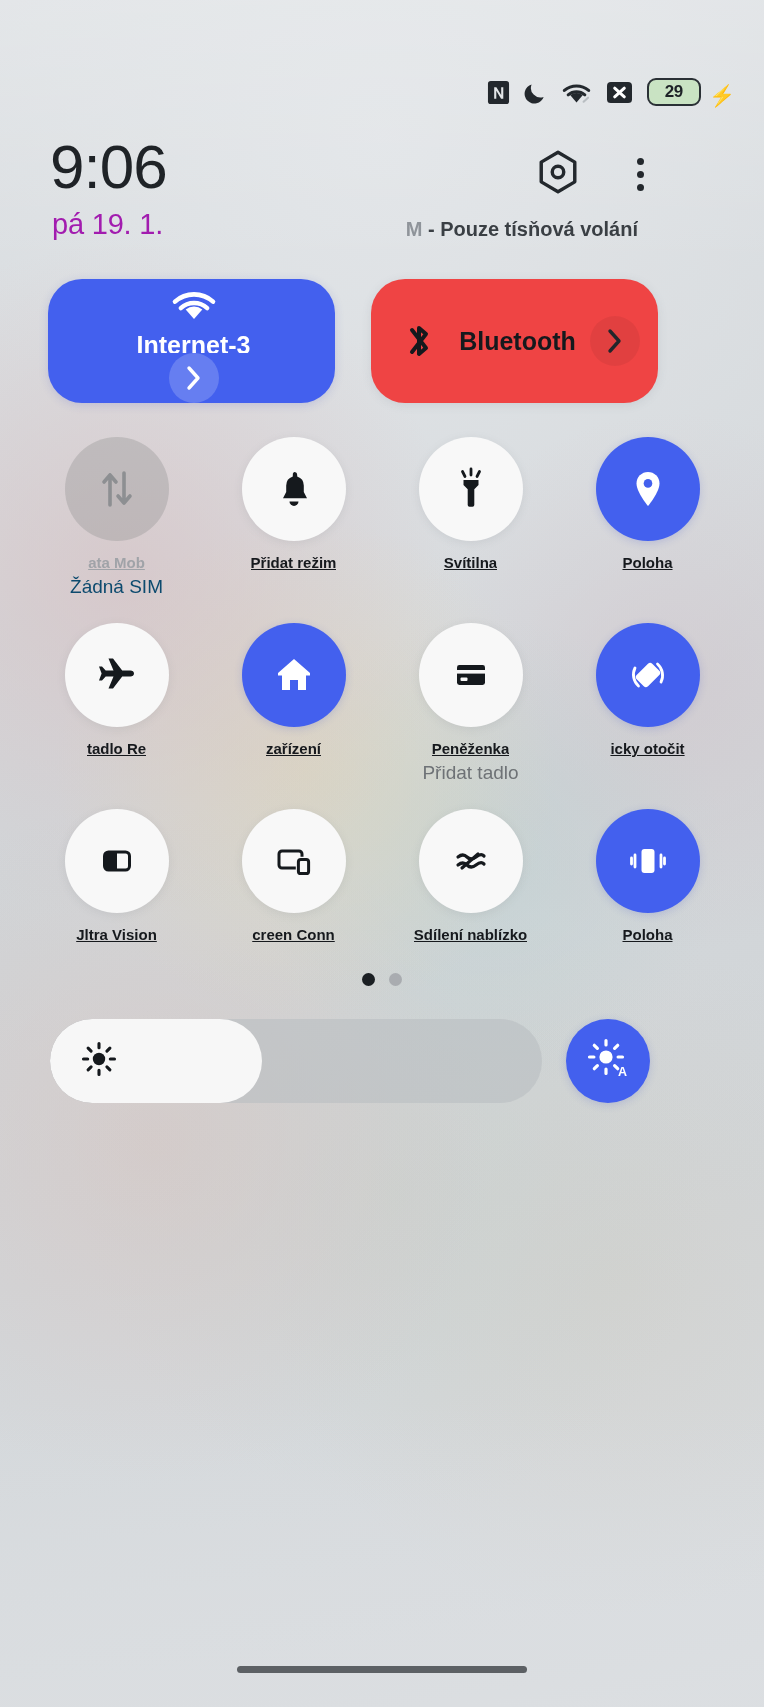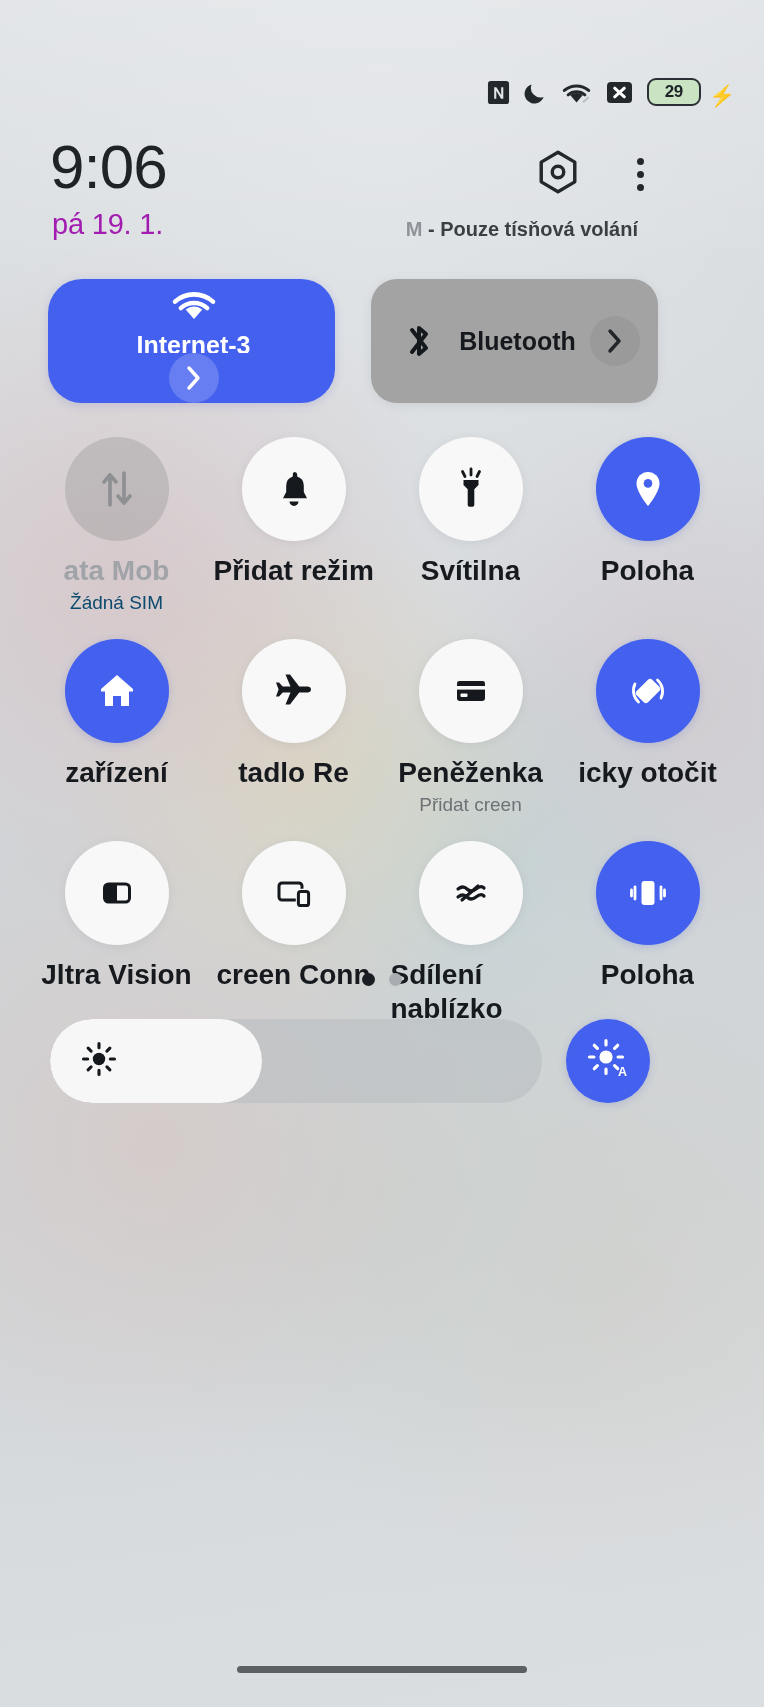--- a/index.html
+++ b/index.html
@@ -121,23 +121,22 @@
     display:flex; align-items:center;
     padding:0 18px 0 22px;
     cursor:pointer;
   }
   .big-tile.on {
     background:#4360ee;
     box-shadow:0 2px 10px rgba(60,80,200,0.18);
     flex-direction:column;
   }
   .big-tile.off {
-    background:#a3a3a3;
+    background:#ef4444;
     box-shadow:0 2px 10px rgba(120,125,135,0.16);
-    border-radius:26px;
   }
   .bt-icon { width:52px; flex:0 0 52px; display:flex; align-items:center; justify-content:center; }
   .bt-label {
     flex:1 1 auto;
     font-size:25px; font-weight:700;
     text-align:center;
     white-space:nowrap; overflow:hidden;
     padding:0 4px;
   }
   .big-tile.on .bt-label { color:#ffffff; }
@@ -165,24 +164,24 @@
   .tg-circle {
     width:104px; height:104px; border-radius:50%;
     display:flex; align-items:center; justify-content:center;
     margin-bottom:13px;
   }
   .tg-circle.on  { background:#4360ee; box-shadow:0 2px 9px rgba(60,80,200,0.20); }
   .tg-circle.off { background:#f8f8f8; box-shadow:0 2px 9px rgba(120,125,135,0.15); }
   .tg-circle.disabled { background:rgba(150,150,150,0.38); box-shadow:none; }
 
   .tg-label {
-    font-size:28px; font-weight:700; color:#16191d;
-    text-align:left; line-height:1.22;
+    font-size:15px; font-weight:700; color:#16191d;
+    text-align:center; line-height:1.22;
     max-width:160px;
-    white-space:nowrap; overflow:hidden;
+    white-space:nowrap; overflow:hidden;text-decoration:underline;
   }
   .tg-label.wrap { white-space:normal; }
   .tg-label.muted { color:#a0a3a8; font-weight:700; }
   .tg-sub {
     font-size:19px; font-weight:400; color:#6e7276;
     text-align:center; margin-top:4px; line-height:1.2;
   }
   .tg-sub.muted { color:#0c4a6e; }
 
   
@@ -376,48 +375,48 @@
       <span class="tg-circle on">
         <svg width="44" height="48" viewBox="0 0 44 48">
           <path d="M22 7 a11.5 11.5 0 0 0-11.5 11.5 c0 8.6 11.5 22.5 11.5 22.5 s11.5-13.9 11.5-22.5 A11.5 11.5 0 0 0 22 7 z" fill="#ffffff"></path>
           <circle cx="22" cy="18.4" r="4.3" fill="#4360ee"></circle>
         </svg>
       </span>
       <span class="tg-label">Poloha</span>
     </div>
 
     <div class="tg-cell">
+      <span class="tg-circle off">
+        <svg width="46" height="48" viewBox="0 0 46 48">
+          <path d="M40 22.5 c0-1.8-1.5-3-3.6-3 h-8.2 L19 7.5 h-4.5 l5 12 h-7.8 L8 15.5 H5 l2.6 7 L5 29.5 h3 l3.7-4 h7.8 l-5 12 H19 l9.2-12 h8.2 c2.1 0 3.6-1.2 3.6-3 z" fill="#15191d"></path>
+        </svg>
+      </span>
+      <span class="tg-label">tadlo     Re</span>
+    </div>
+
+    <div class="tg-cell">
       <span class="tg-circle on">
         <svg width="44" height="48" viewBox="0 0 44 48">
           <path d="M22 8 L38 22 v2.5 h-4 V39 h-8 V29 h-8 v10 H10 V24.5 H6 V22 z" fill="#ffffff"></path>
           <rect x="19.6" y="29.5" width="4.8" height="8" rx="1" fill="#4360ee"></rect>
         </svg>
       </span>
       <span class="tg-label">zařízení</span>
     </div>
 
     <div class="tg-cell">
       <span class="tg-circle off">
         <svg width="46" height="48" viewBox="0 0 46 48">
-          <path d="M40 22.5 c0-1.8-1.5-3-3.6-3 h-8.2 L19 7.5 h-4.5 l5 12 h-7.8 L8 15.5 H5 l2.6 7 L5 29.5 h3 l3.7-4 h7.8 l-5 12 H19 l9.2-12 h8.2 c2.1 0 3.6-1.2 3.6-3 z" fill="#15191d"></path>
-        </svg>
-      </span>
-      <span class="tg-label">tadlo     Re</span>
-    </div>
-
-    <div class="tg-cell">
-      <span class="tg-circle off">
-        <svg width="46" height="48" viewBox="0 0 46 48">
           <rect x="9" y="14" width="28" height="20" rx="2.4" fill="#15191d"></rect>
           <rect x="9" y="19" width="28" height="3.6" fill="#f8f8f8"></rect>
           <rect x="12.5" y="26.5" width="7" height="3.4" rx="1" fill="#f8f8f8"></rect>
         </svg>
       </span>
       <span class="tg-label">Peněženka</span>
-      <span class="tg-sub">Přidat creen</span>
+      <span class="tg-sub">Přidat tadlo</span>
     </div>
 
     <div class="tg-cell">
       <span class="tg-circle on">
         <svg width="48" height="48" viewBox="0 0 48 48">
           <rect x="16" y="13" width="16" height="22" rx="3" transform="rotate(45 24 24)" fill="#ffffff"></rect>
           <path d="M11 17 A15 15 0 0 0 14.5 35" fill="none" stroke="#ffffff" stroke-width="2.8" stroke-linecap="round"></path>
           <path d="M37 31 A15 15 0 0 0 33.5 13" fill="none" stroke="#ffffff" stroke-width="2.8" stroke-linecap="round"></path>
         </svg>
       </span>

